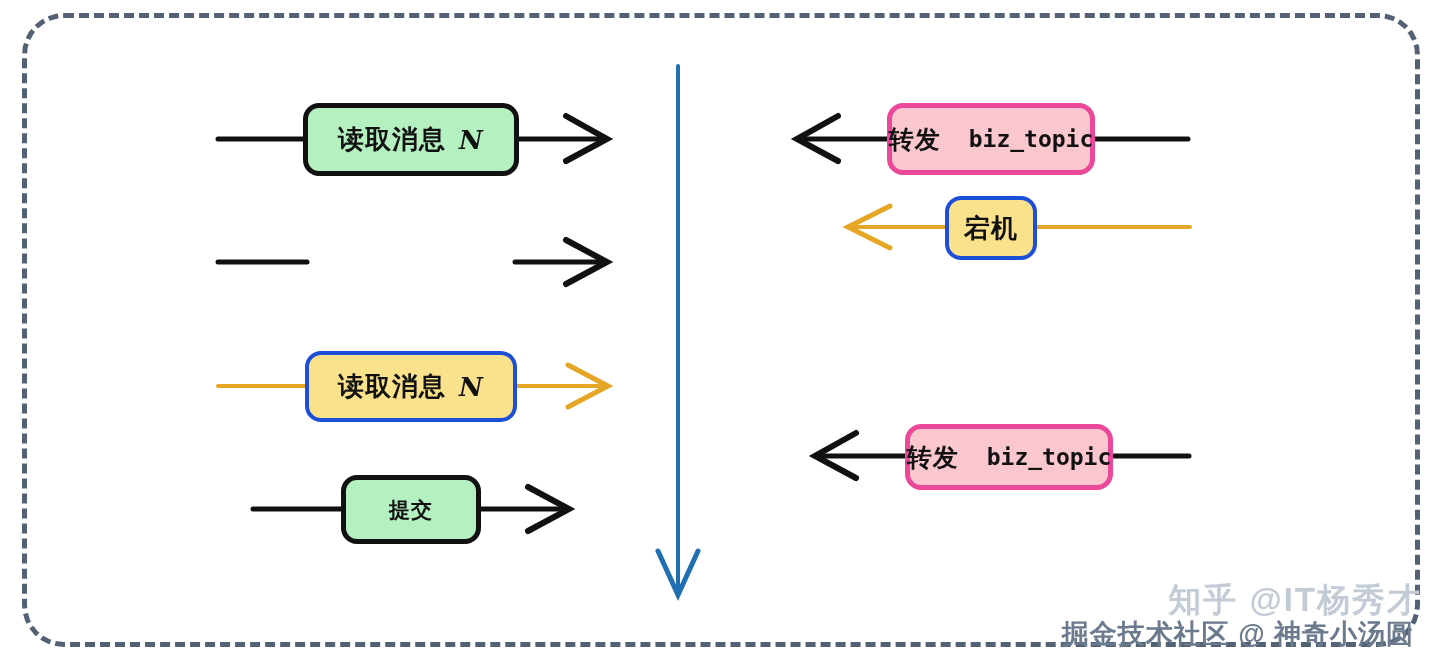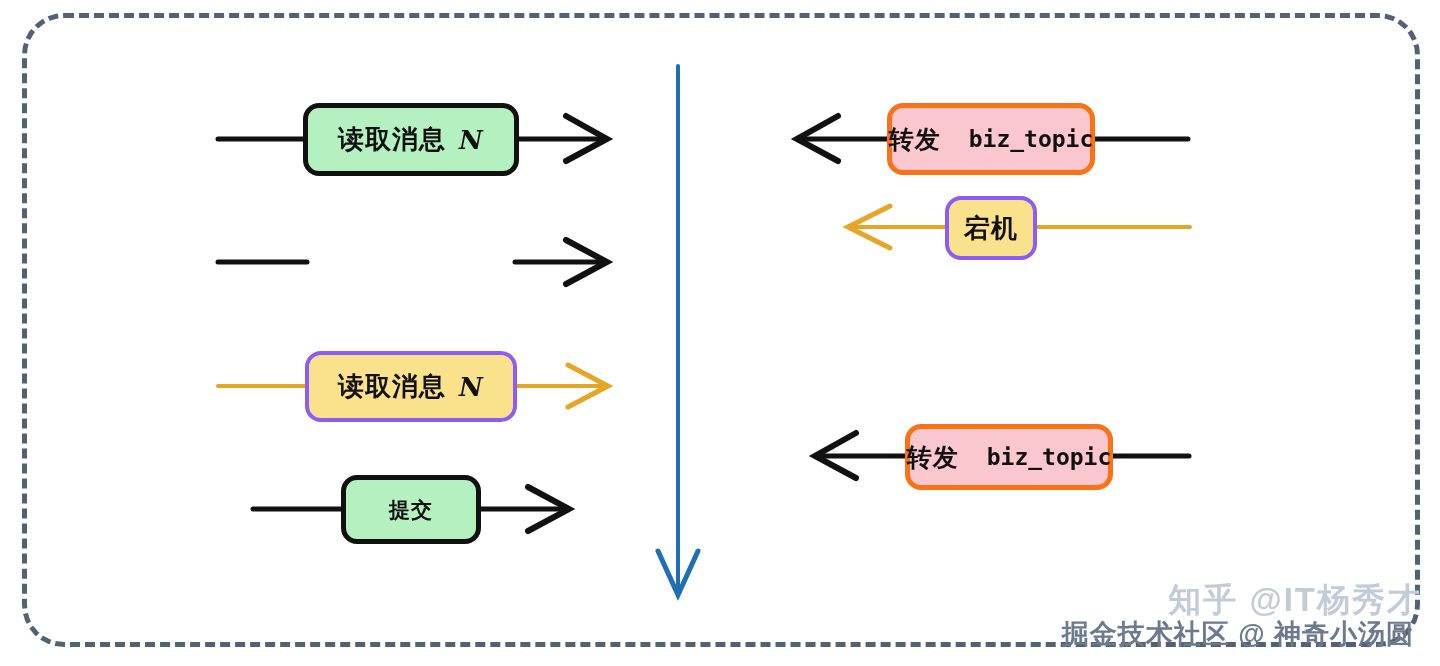--- a/index.html
+++ b/index.html
@@ -63,26 +63,26 @@
     font-style: italic;
     font-weight: 700;
   }
   .node-green {
     background: #b4f0c0;
     border: 5px solid #111111;
     color: #111111;
   }
   .node-yellow {
     background: #fae18c;
-    border: 4px solid #8b5cf6;
+    border: 4px solid #1d4ed8;
     color: #111111;
   }
   .node-pink {
     background: #f9c7cd;
-    border: 5px solid #f97316;
+    border: 5px solid #ec4899;
     color: #111111;
   }
   
   .wm {
     position: absolute;
     white-space: nowrap;
     font-weight: 700;
     pointer-events: none;
   }
   .wm-zhihu {

